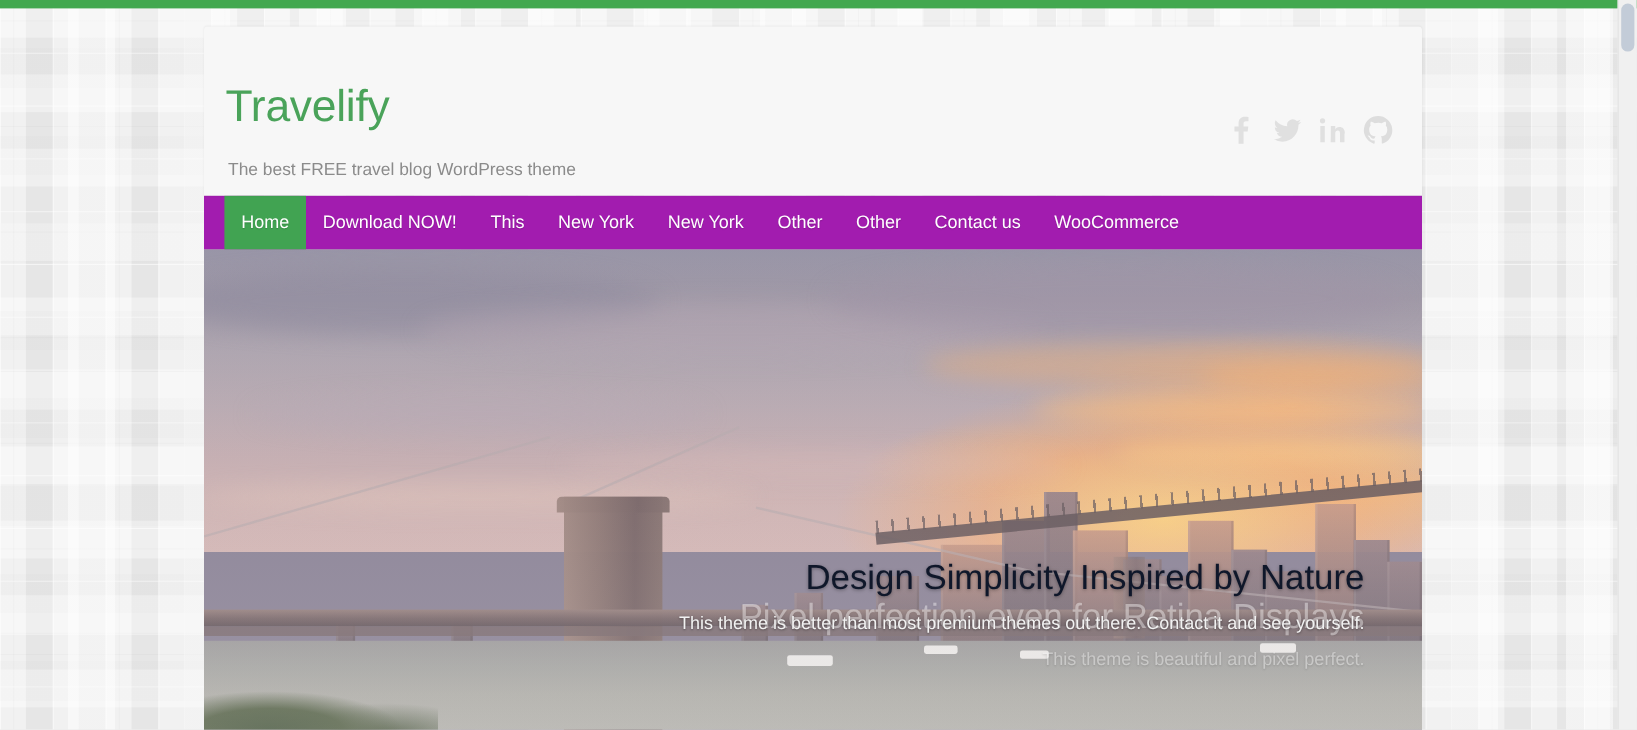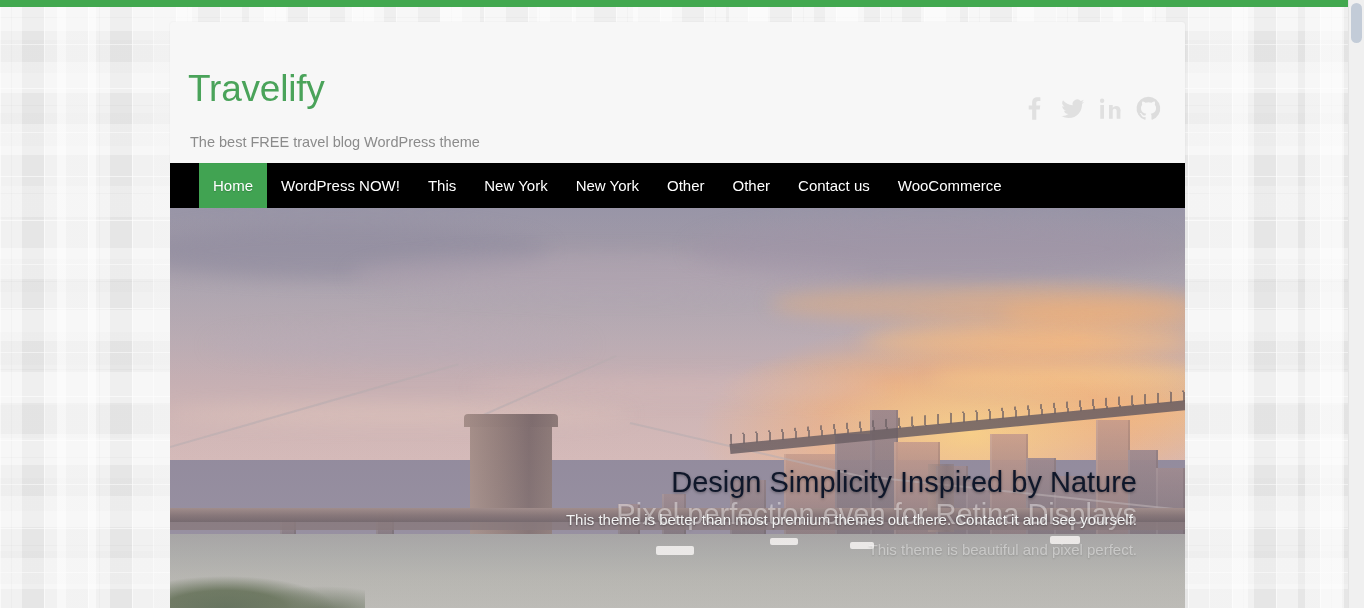--- a/index.html
+++ b/index.html
@@ -103,25 +103,25 @@
   .social-icon {
     display: block;
     width: 27px;
     height: 27px;
     fill: #e0e0e0;
   }
   .social-icon.github { fill: #dddddd; }
 
   
   #main-nav {
-    background: #000000;
+    background: #a21caf;
     height: 45px;
     display: flex;
     align-items: stretch;
-    padding-left: 29px;
+    padding-left: 17px;
     box-sizing: border-box;
   }
   .nav-item {
     display: flex;
     align-items: center;
     padding: 0 14px;
     color: #ffffff;
     font-size: 15px;
     line-height: 1;
     white-space: nowrap;
@@ -316,21 +316,21 @@
       <a class="social-link">
         <svg class="social-icon github" viewBox="0 0 24 24">
           <path d="M12 1.5A10.5 10.5 0 0 0 8.68 22c.53.1.72-.23.72-.5v-1.9c-2.92.63-3.54-1.4-3.54-1.4-.48-1.22-1.17-1.55-1.17-1.55-.95-.65.07-.64.07-.64 1.06.08 1.61 1.09 1.61 1.09.94 1.6 2.46 1.14 3.06.87.1-.68.37-1.14.67-1.4-2.33-.27-4.78-1.17-4.78-5.18 0-1.15.41-2.08 1.08-2.82-.11-.27-.47-1.34.1-2.79 0 0 .88-.28 2.89 1.08a10 10 0 0 1 5.26 0c2-1.36 2.88-1.08 2.88-1.08.58 1.45.22 2.52.11 2.79a4.06 4.06 0 0 1 1.08 2.82c0 4.02-2.46 4.9-4.8 5.17.38.33.72.97.72 1.96v2.9c0 .28.19.61.73.5A10.5 10.5 0 0 0 12 1.5z"></path>
         </svg>
       </a>
     </div>
   </div>
 
   <nav id="main-nav">
     <a class="nav-item active">Home</a>
-    <a class="nav-item">WordPress NOW!</a>
+    <a class="nav-item">Download NOW!</a>
     <a class="nav-item">This</a>
     <a class="nav-item">New York</a>
     <a class="nav-item">New York</a>
     <a class="nav-item">Other</a>
     <a class="nav-item">Other</a>
     <a class="nav-item">Contact us</a>
     <a class="nav-item">WooCommerce</a>
   </nav>
 
   <div id="slider">

